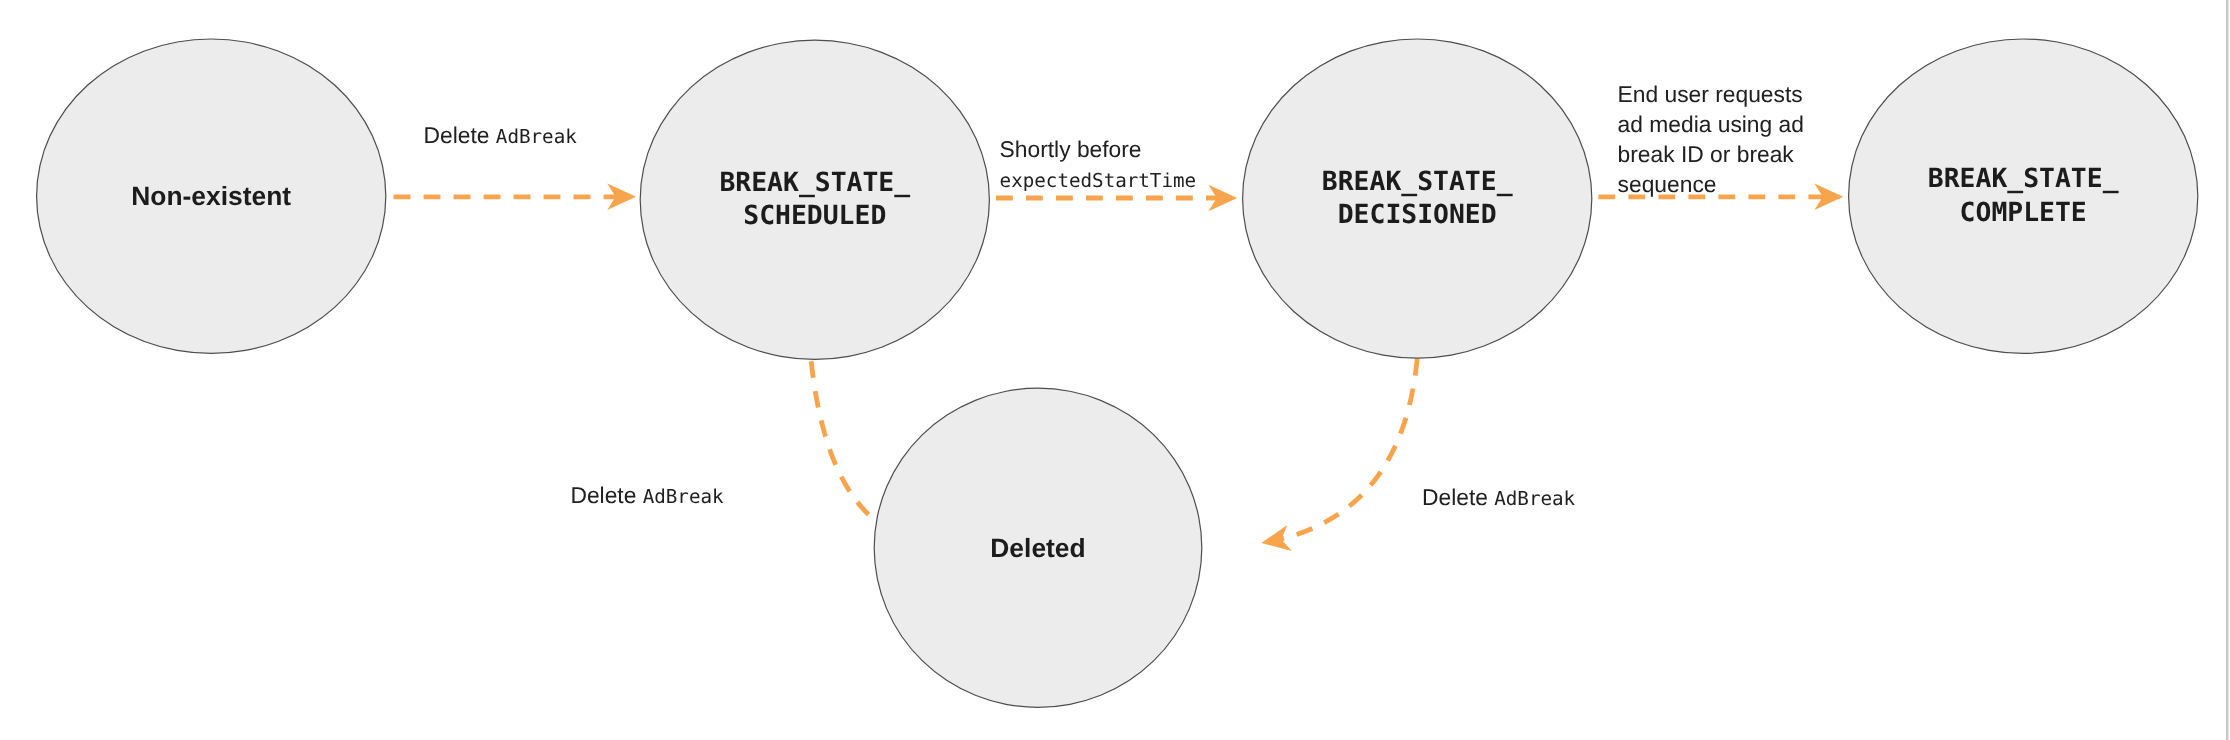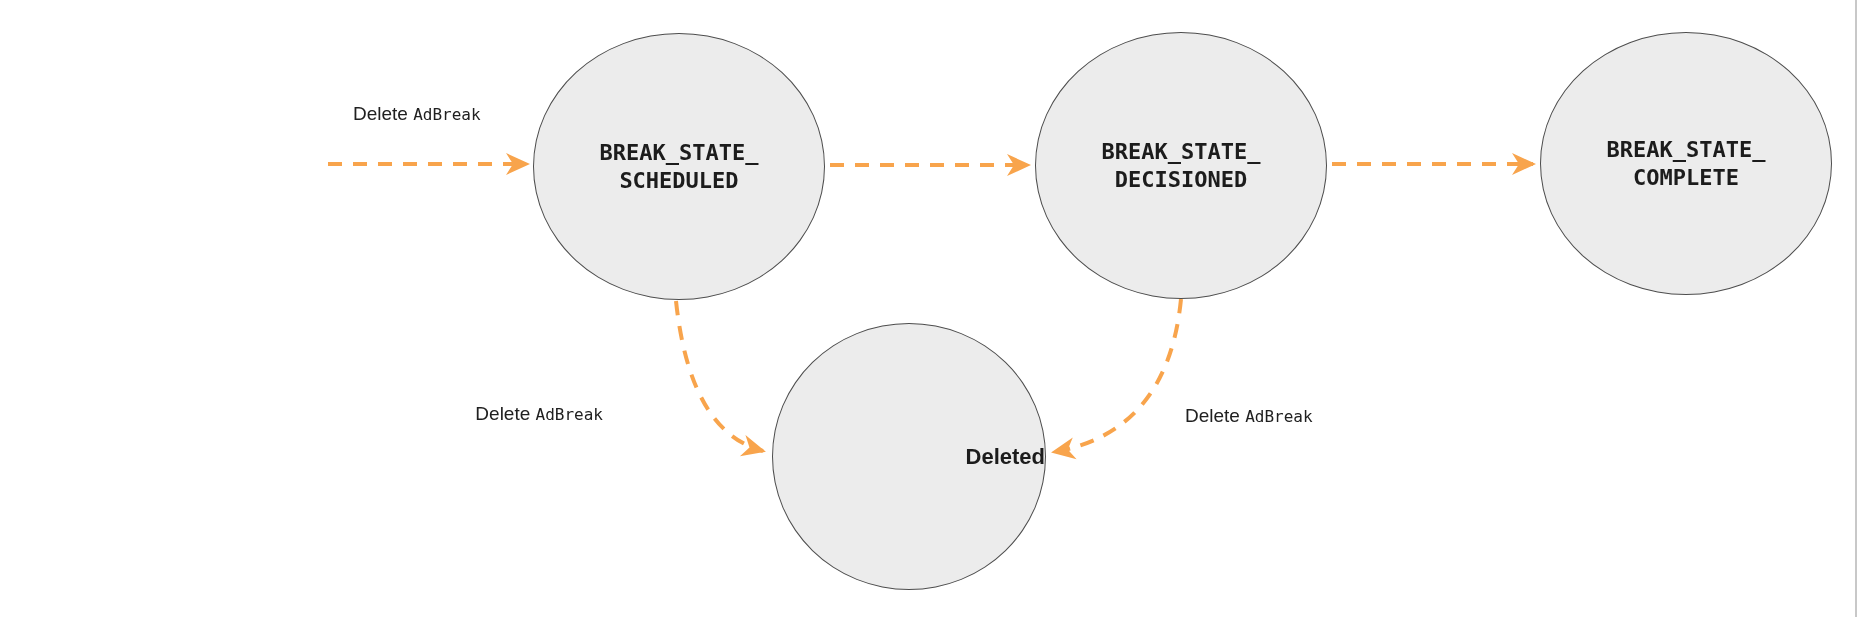--- a/index.html
+++ b/index.html
@@ -83,45 +83,58 @@
         <path class="edge-head" d="M1,1 L25,12 L1,23 L8,12 Z"></path>
       </marker>
     </defs>
     <path class="edge" d="M 328 164 L 527 164" marker-end="url(#dart)"></path>
     <path class="edge" d="M 830 165 L 1028 165" marker-end="url(#dart)"></path>
     <path class="edge" d="M 1332 164 L 1533 164" marker-end="url(#dart)"></path>
     <path class="edge" d="M 676 301 Q 690 432 763 451" marker-end="url(#dart)"></path>
     <path class="edge" d="M 1181 299 Q 1168 432 1054 452" marker-end="url(#dart)"></path>
   </svg>
 
+  <div class="state" style="left:30px; top:32px; width:292px; height:263px;">
+    <span class="state-label">Non-existent</span>
+  </div>
 
   <div class="state" style="left:533px; top:33px; width:292px; height:267px;">
     <span class="state-label mono">BREAK_STATE_
 SCHEDULED</span>
   </div>
 
   <div class="state" style="left:1035px; top:32px; width:292px; height:267px;">
     <span class="state-label mono">BREAK_STATE_
 DECISIONED</span>
   </div>
 
   <div class="state" style="left:1540px; top:32px; width:292px; height:263px;">
     <span class="state-label mono">BREAK_STATE_
 COMPLETE</span>
   </div>
 
-  <div class="state" style="left:772px; top:323px; width:274px; height:267px;justify-content:flex-end;">
+  <div class="state" style="left:728px; top:323px; width:274px; height:267px;">
     <span class="state-label">Deleted</span>
   </div>
 
   <div class="edge-label" style="left:353px; top:101px; white-space:nowrap;">
     <span>Delete </span><span class="code">AdBreak</span>
   </div>
 
+  <div class="edge-label" style="left:833px; top:88px;">
+    <span>Shortly before
+</span><span class="code">expectedStartTime</span>
+  </div>
 
+  <div class="edge-label" style="left:1348px; top:42px;">
+    <span>End user requests
+ad media using ad
+break ID or break
+sequence</span><span class="code"></span>
+  </div>
 
   <div class="edge-label" style="left:443px; top:401px; width:160px; text-align:right; white-space:nowrap;">
     <span>Delete </span><span class="code">AdBreak</span>
   </div>
 
   <div class="edge-label" style="left:1185px; top:403px; white-space:nowrap;">
     <span>Delete </span><span class="code">AdBreak</span>
   </div>
 
   <div id="right-divider"></div>

